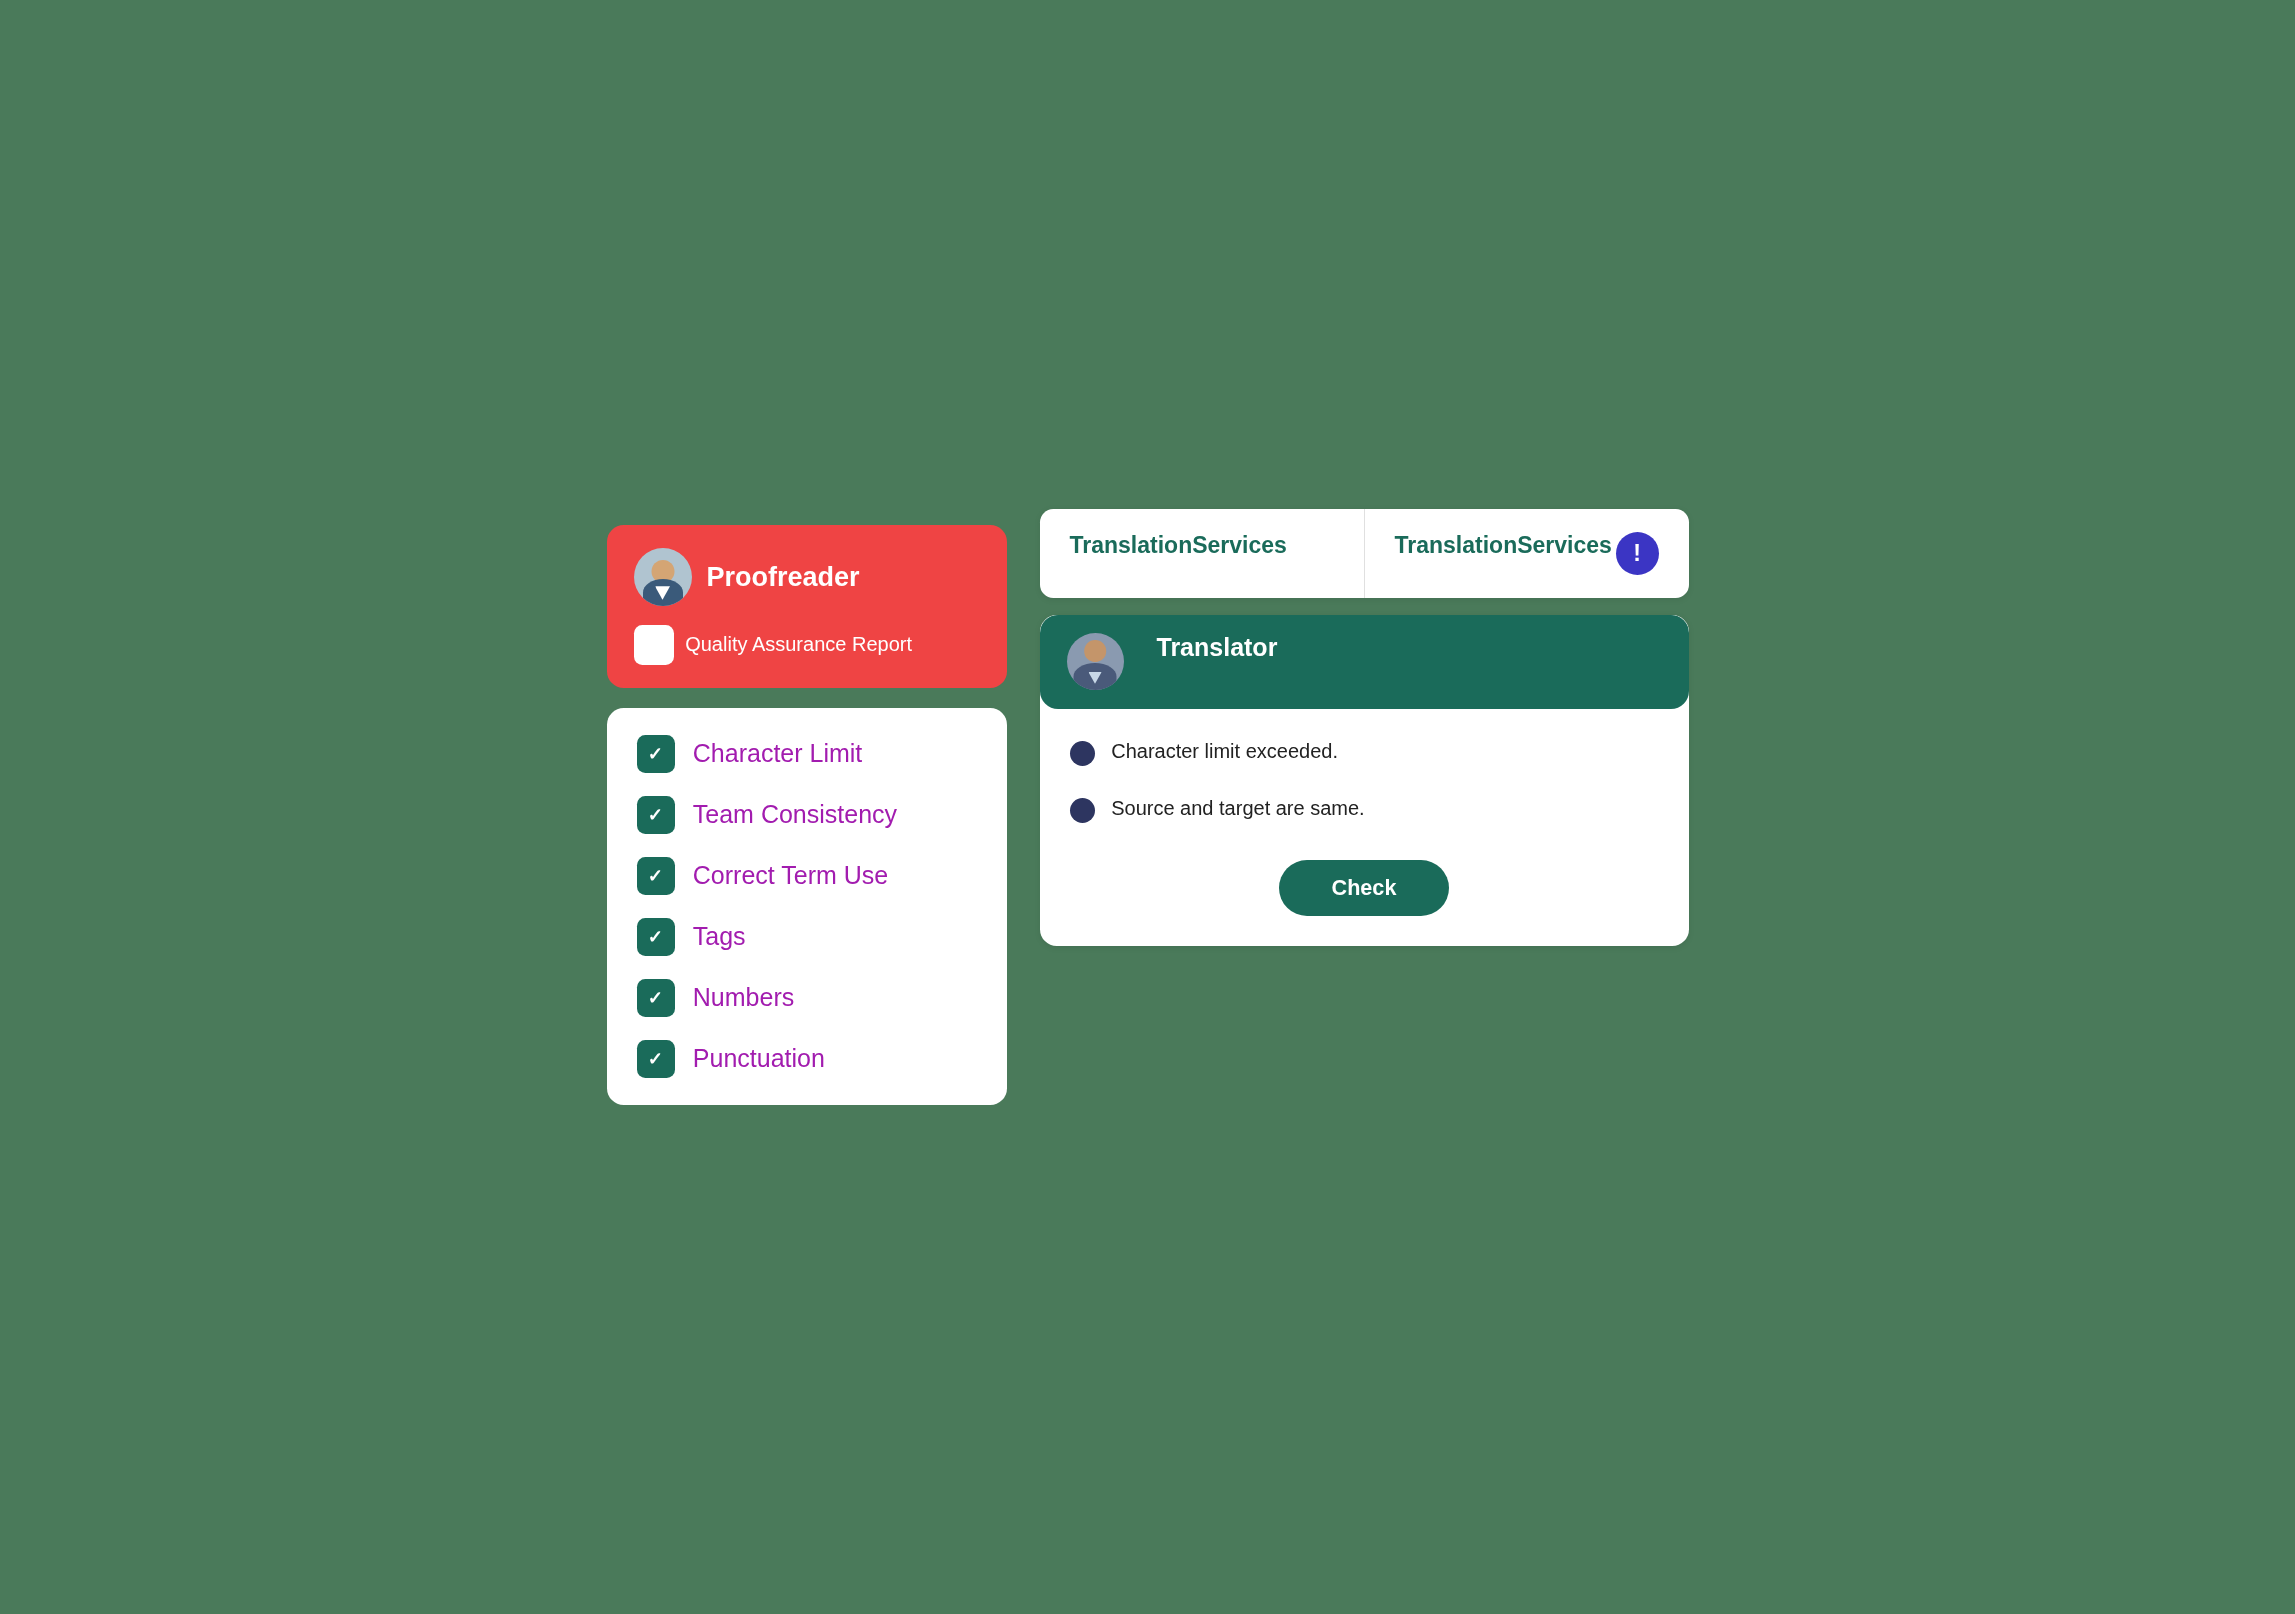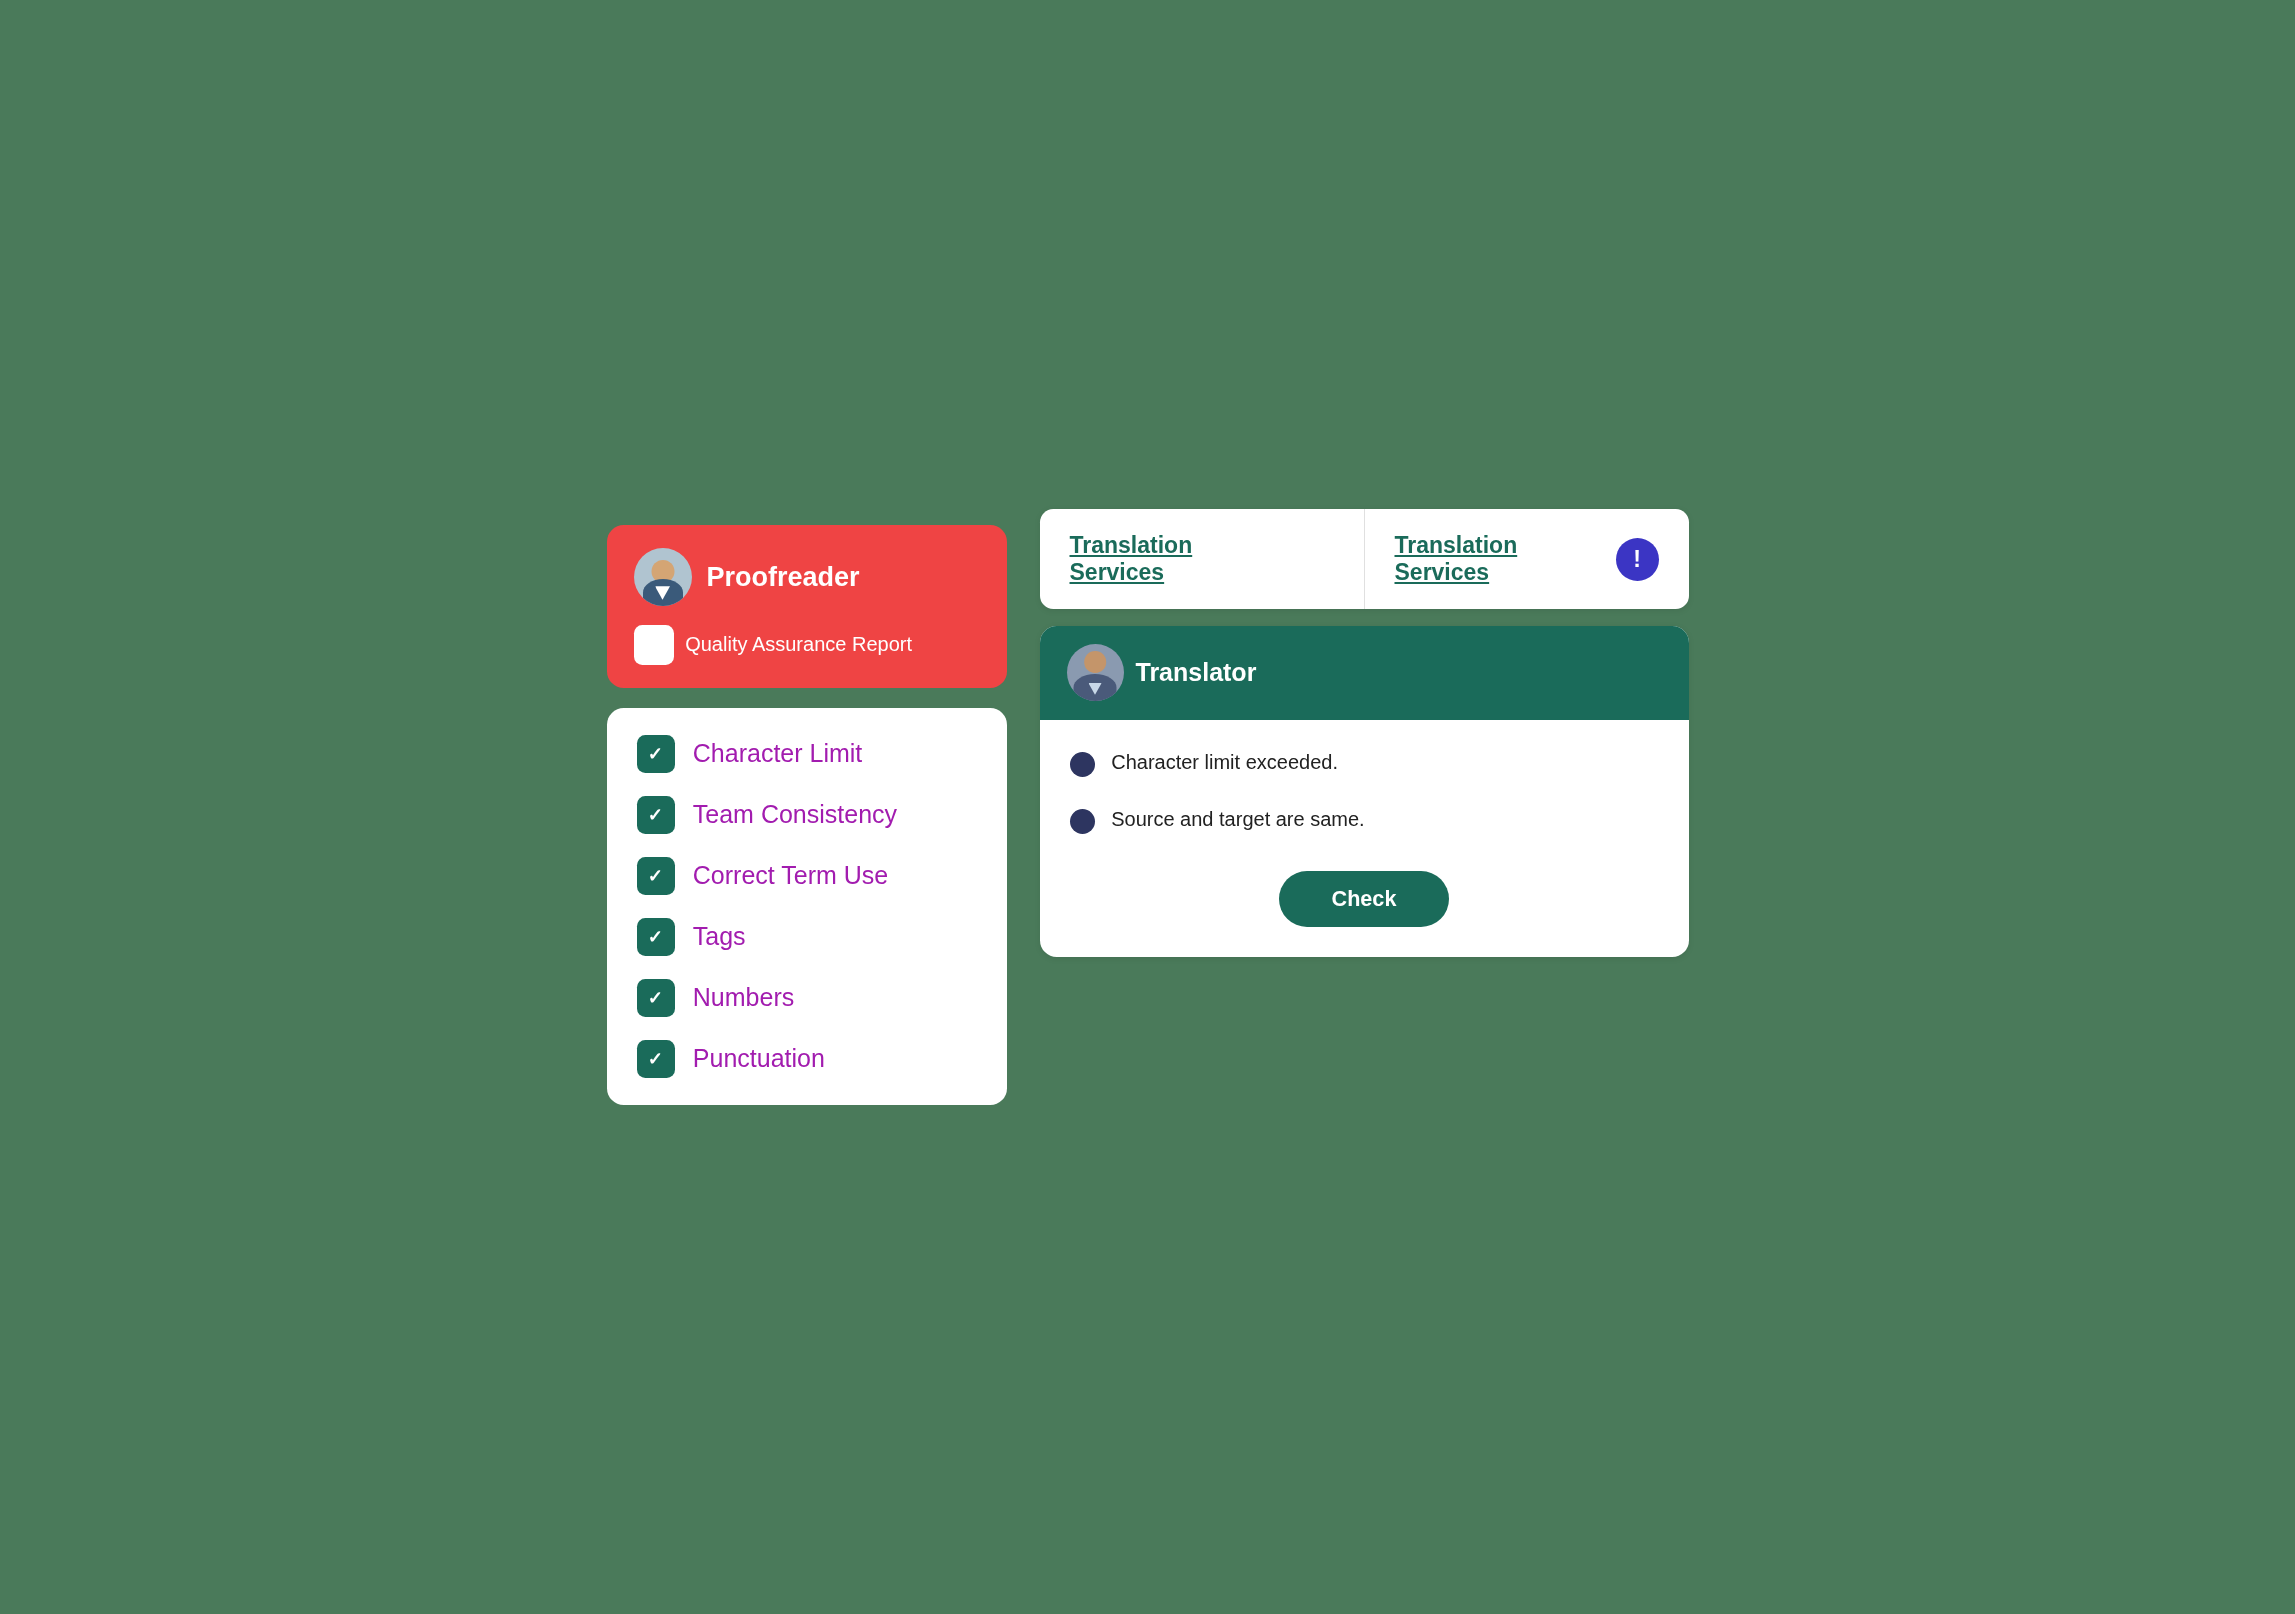--- a/index.html
+++ b/index.html
@@ -213,23 +213,23 @@
     .translator-card {
       background: white;
       border-radius: 16.7px;
       overflow: hidden;
       box-shadow: 0 1.7px 6.7px rgba(0,0,0,0.08);
     }
 
     .translator-header {
       background: #1a6b5a;
       display: flex;
-      align-items: center;
-      gap: 12px;
+      gap: 33px;
       padding: 18.3px 27px;
+      border-radius: 18px;
     }
 
     .translator-avatar {
       width: 57px;
       height: 57px;
       border-radius: 50%;
       background: #8a9ab0;
       overflow: hidden;
       flex-shrink: 0;
       display: flex;
@@ -324,22 +324,20 @@
       border: none;
       border-radius: 42px;
       padding: 15px 53px;
       font-size: 21.6px;
       font-weight: 700;
       cursor: pointer;
     }
 
     .tab-text-wrap {
       display: flex;
-      flex-direction: column;
-      text-decoration: underline;
     }
   </style>
 </head>
 <body>
 
 <div class="layout">
 
   <div class="left-panel">
 
     <div class="proofreader-card">

